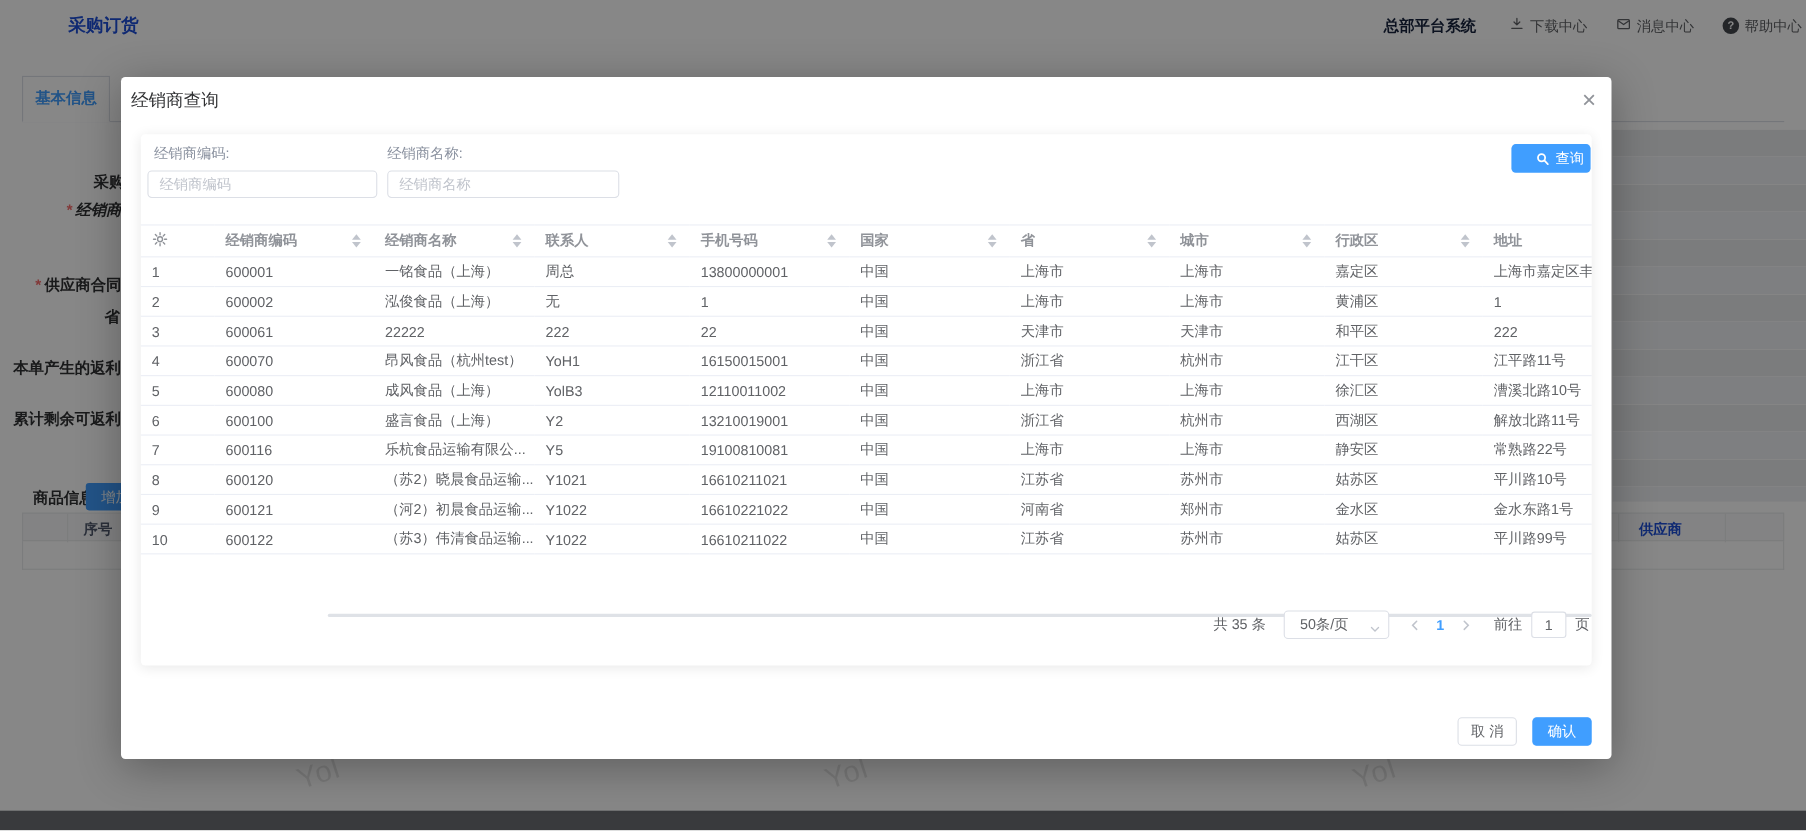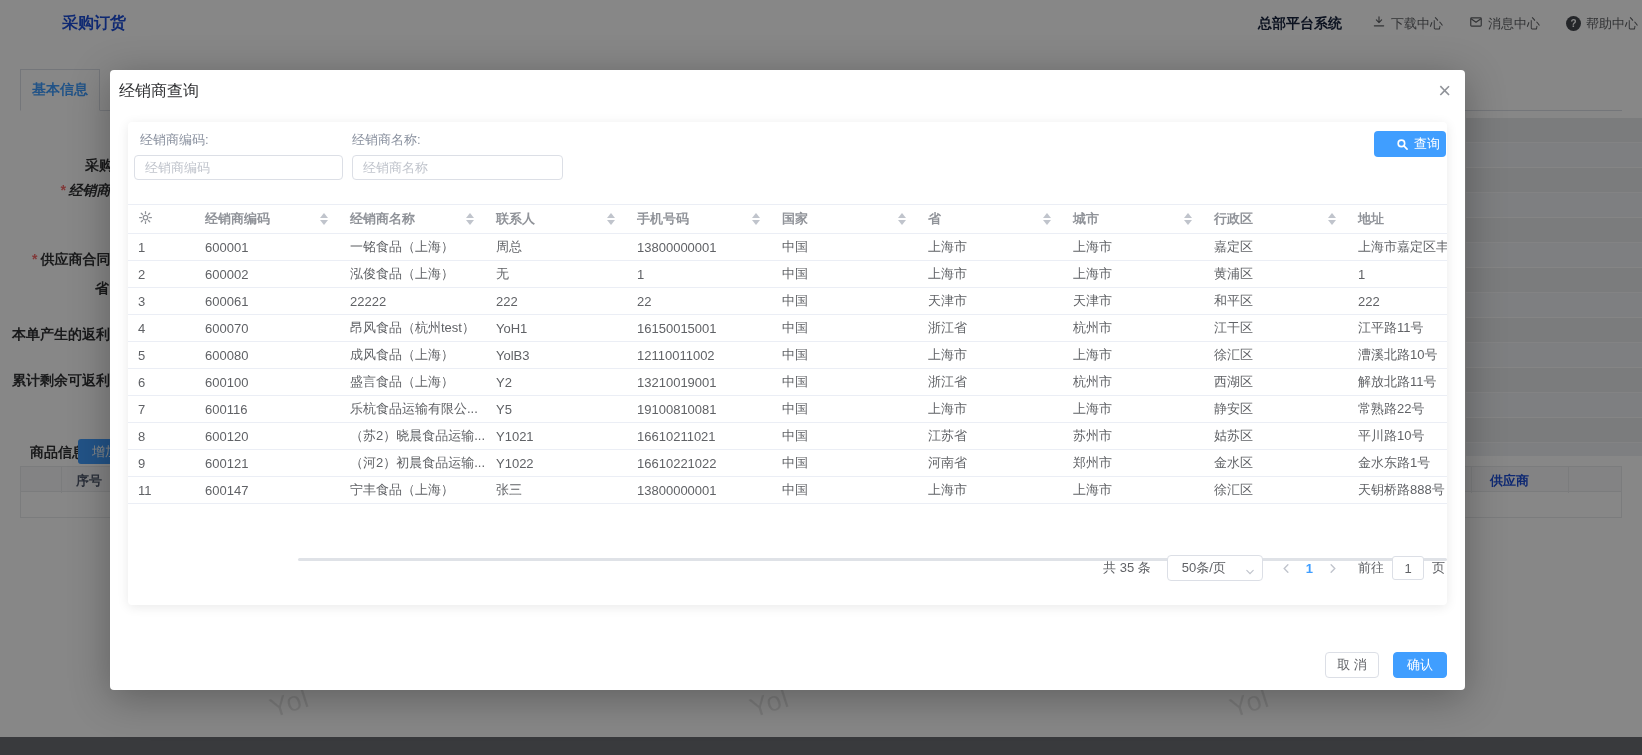--- a/index.html
+++ b/index.html
@@ -406,30 +406,30 @@
               <td>（河2）初晨食品运输...</td>
               <td>Y1022</td>
               <td>16610221022</td>
               <td>中国</td>
               <td>河南省</td>
               <td>郑州市</td>
               <td>金水区</td>
               <td>金水东路1号</td>
             </tr>
             <tr>
-              <td>11</td>
-              <td>600147</td>
-              <td>宁丰食品（上海）</td>
-              <td>张三</td>
-              <td>13800000001</td>
-              <td>中国</td>
-              <td>上海市</td>
-              <td>上海市</td>
-              <td>徐汇区</td>
-              <td>天钥桥路888号</td>
+              <td>10</td>
+              <td>600122</td>
+              <td>（苏3）伟清食品运输...</td>
+              <td>Y1022</td>
+              <td>16610211022</td>
+              <td>中国</td>
+              <td>江苏省</td>
+              <td>苏州市</td>
+              <td>姑苏区</td>
+              <td>平川路99号</td>
             </tr>
           </tbody>
       </table>
 
       <div class="scroll-thumb"></div>
 
       <div class="pagination">
         <span class="pg-total">共 35 条</span>
         <span class="pg-select">
           <span class="pg-select-val">50条/页</span>

